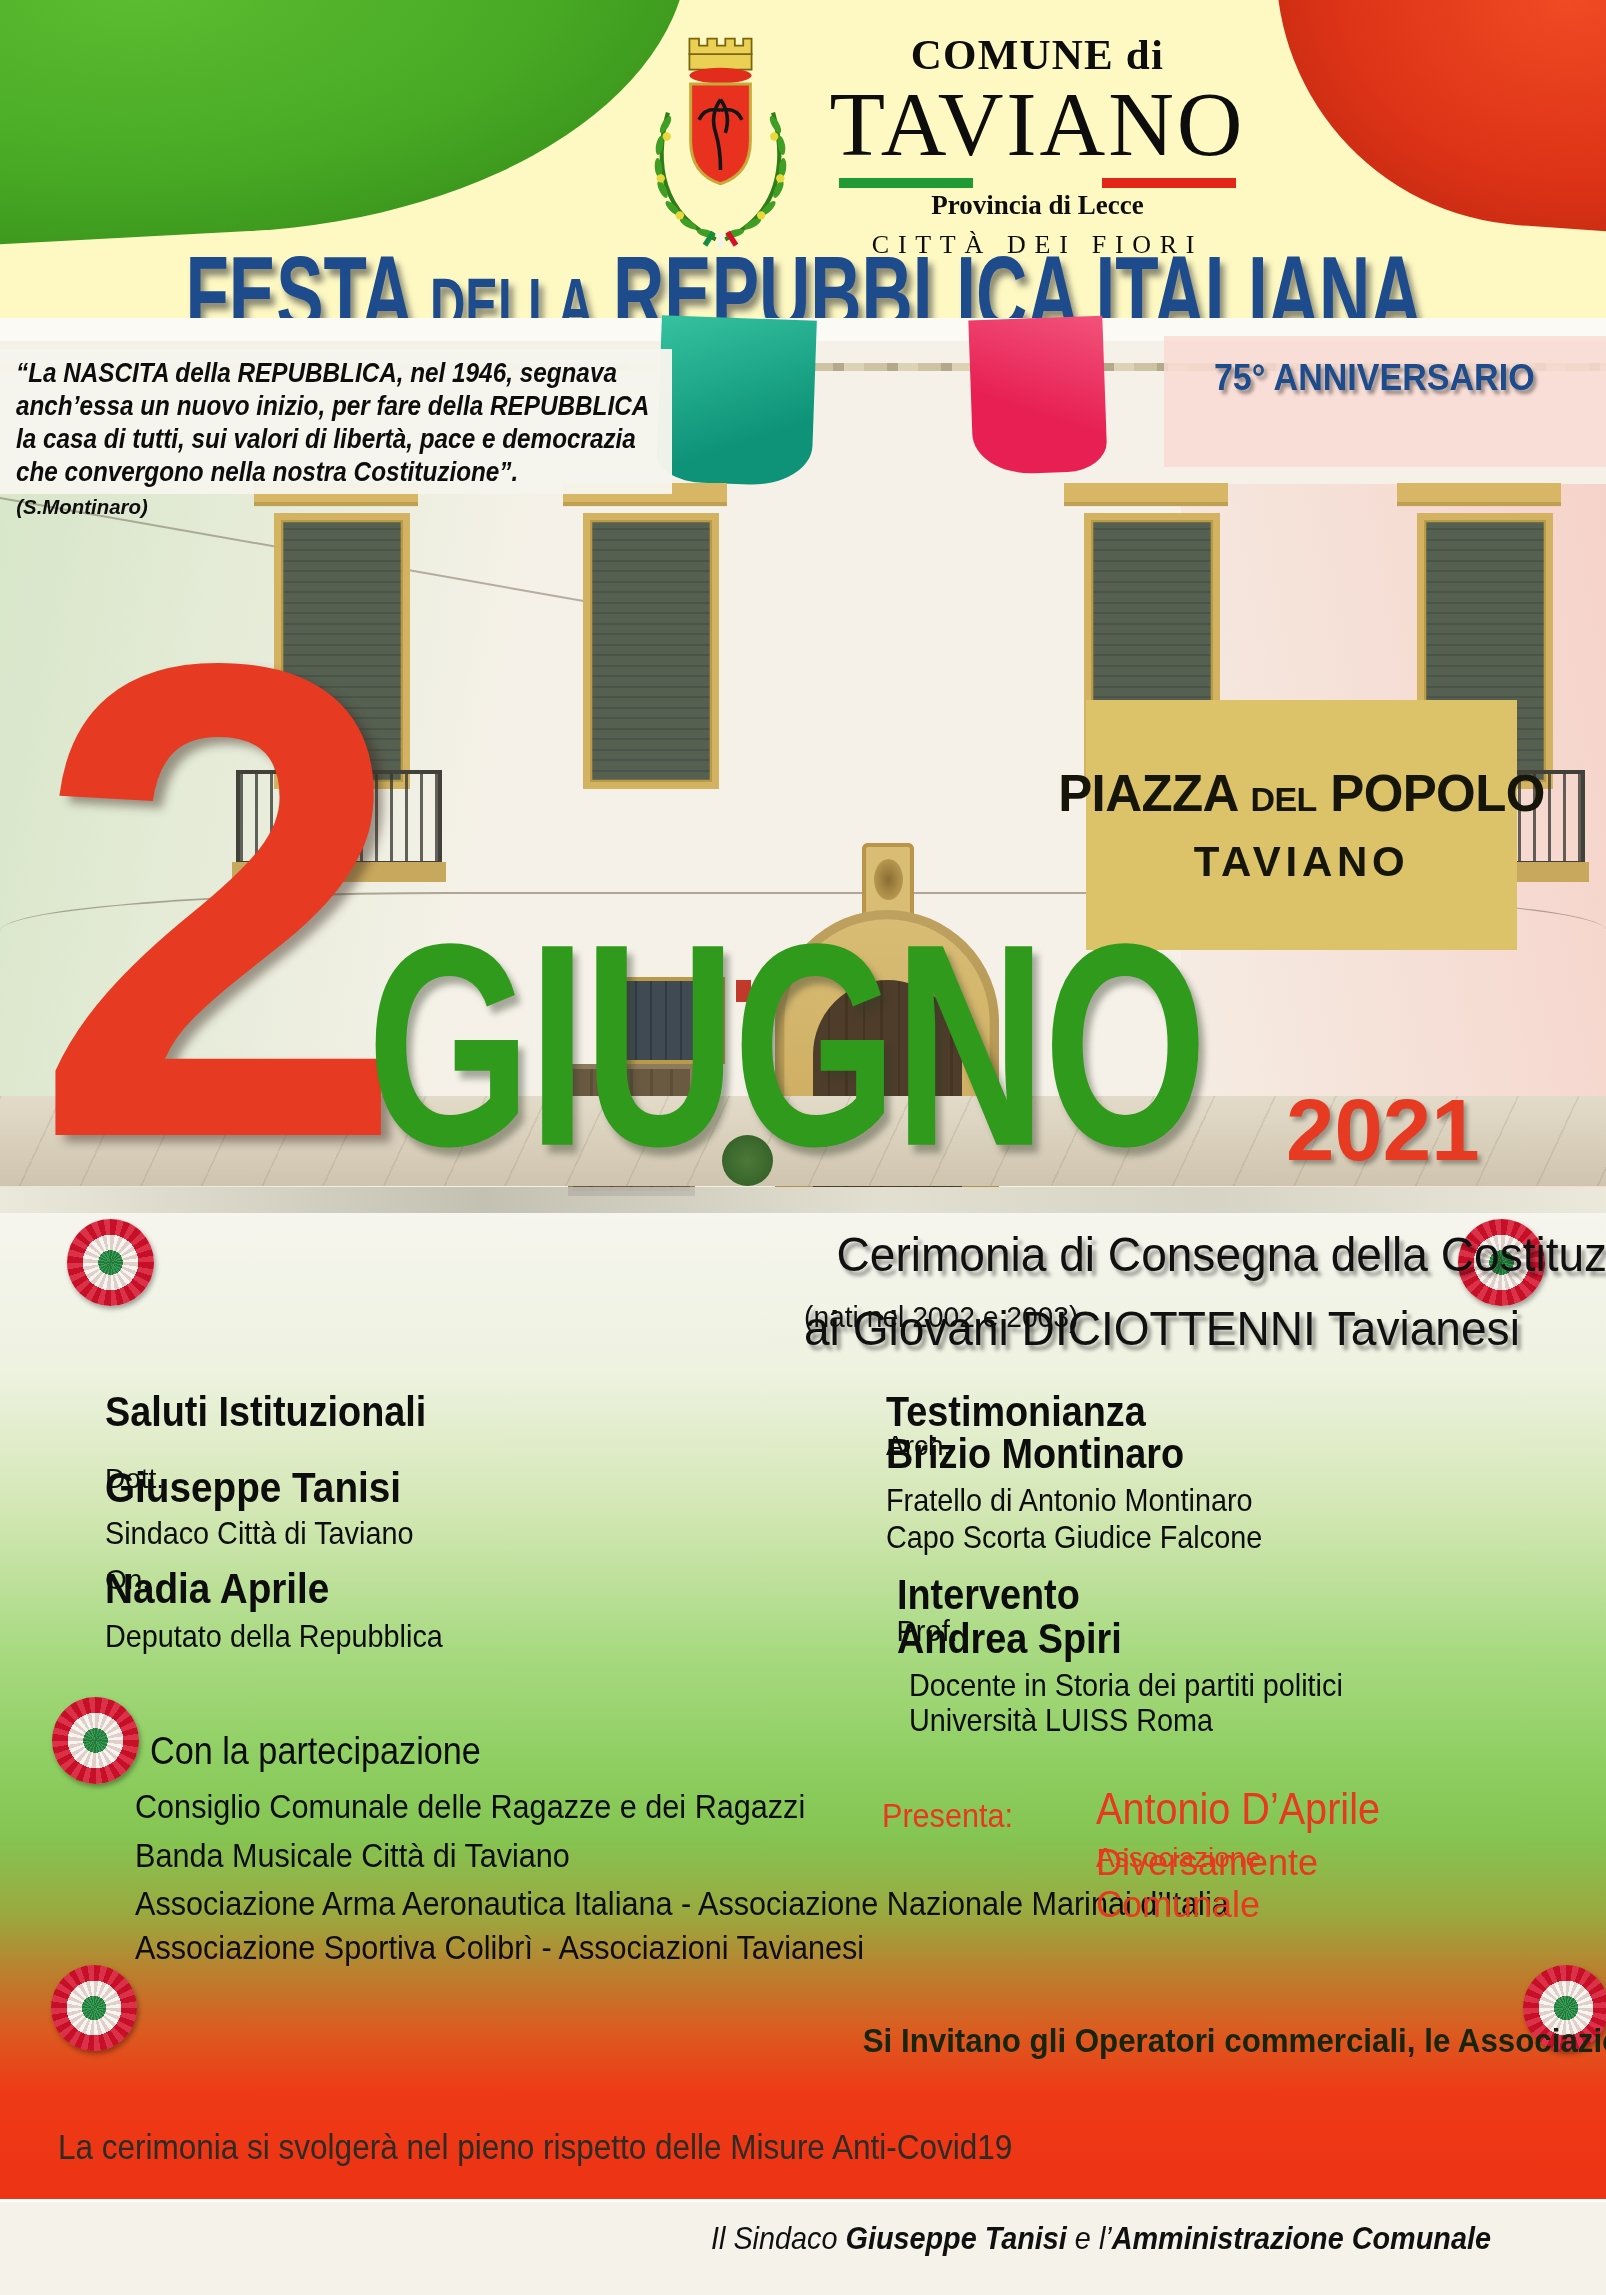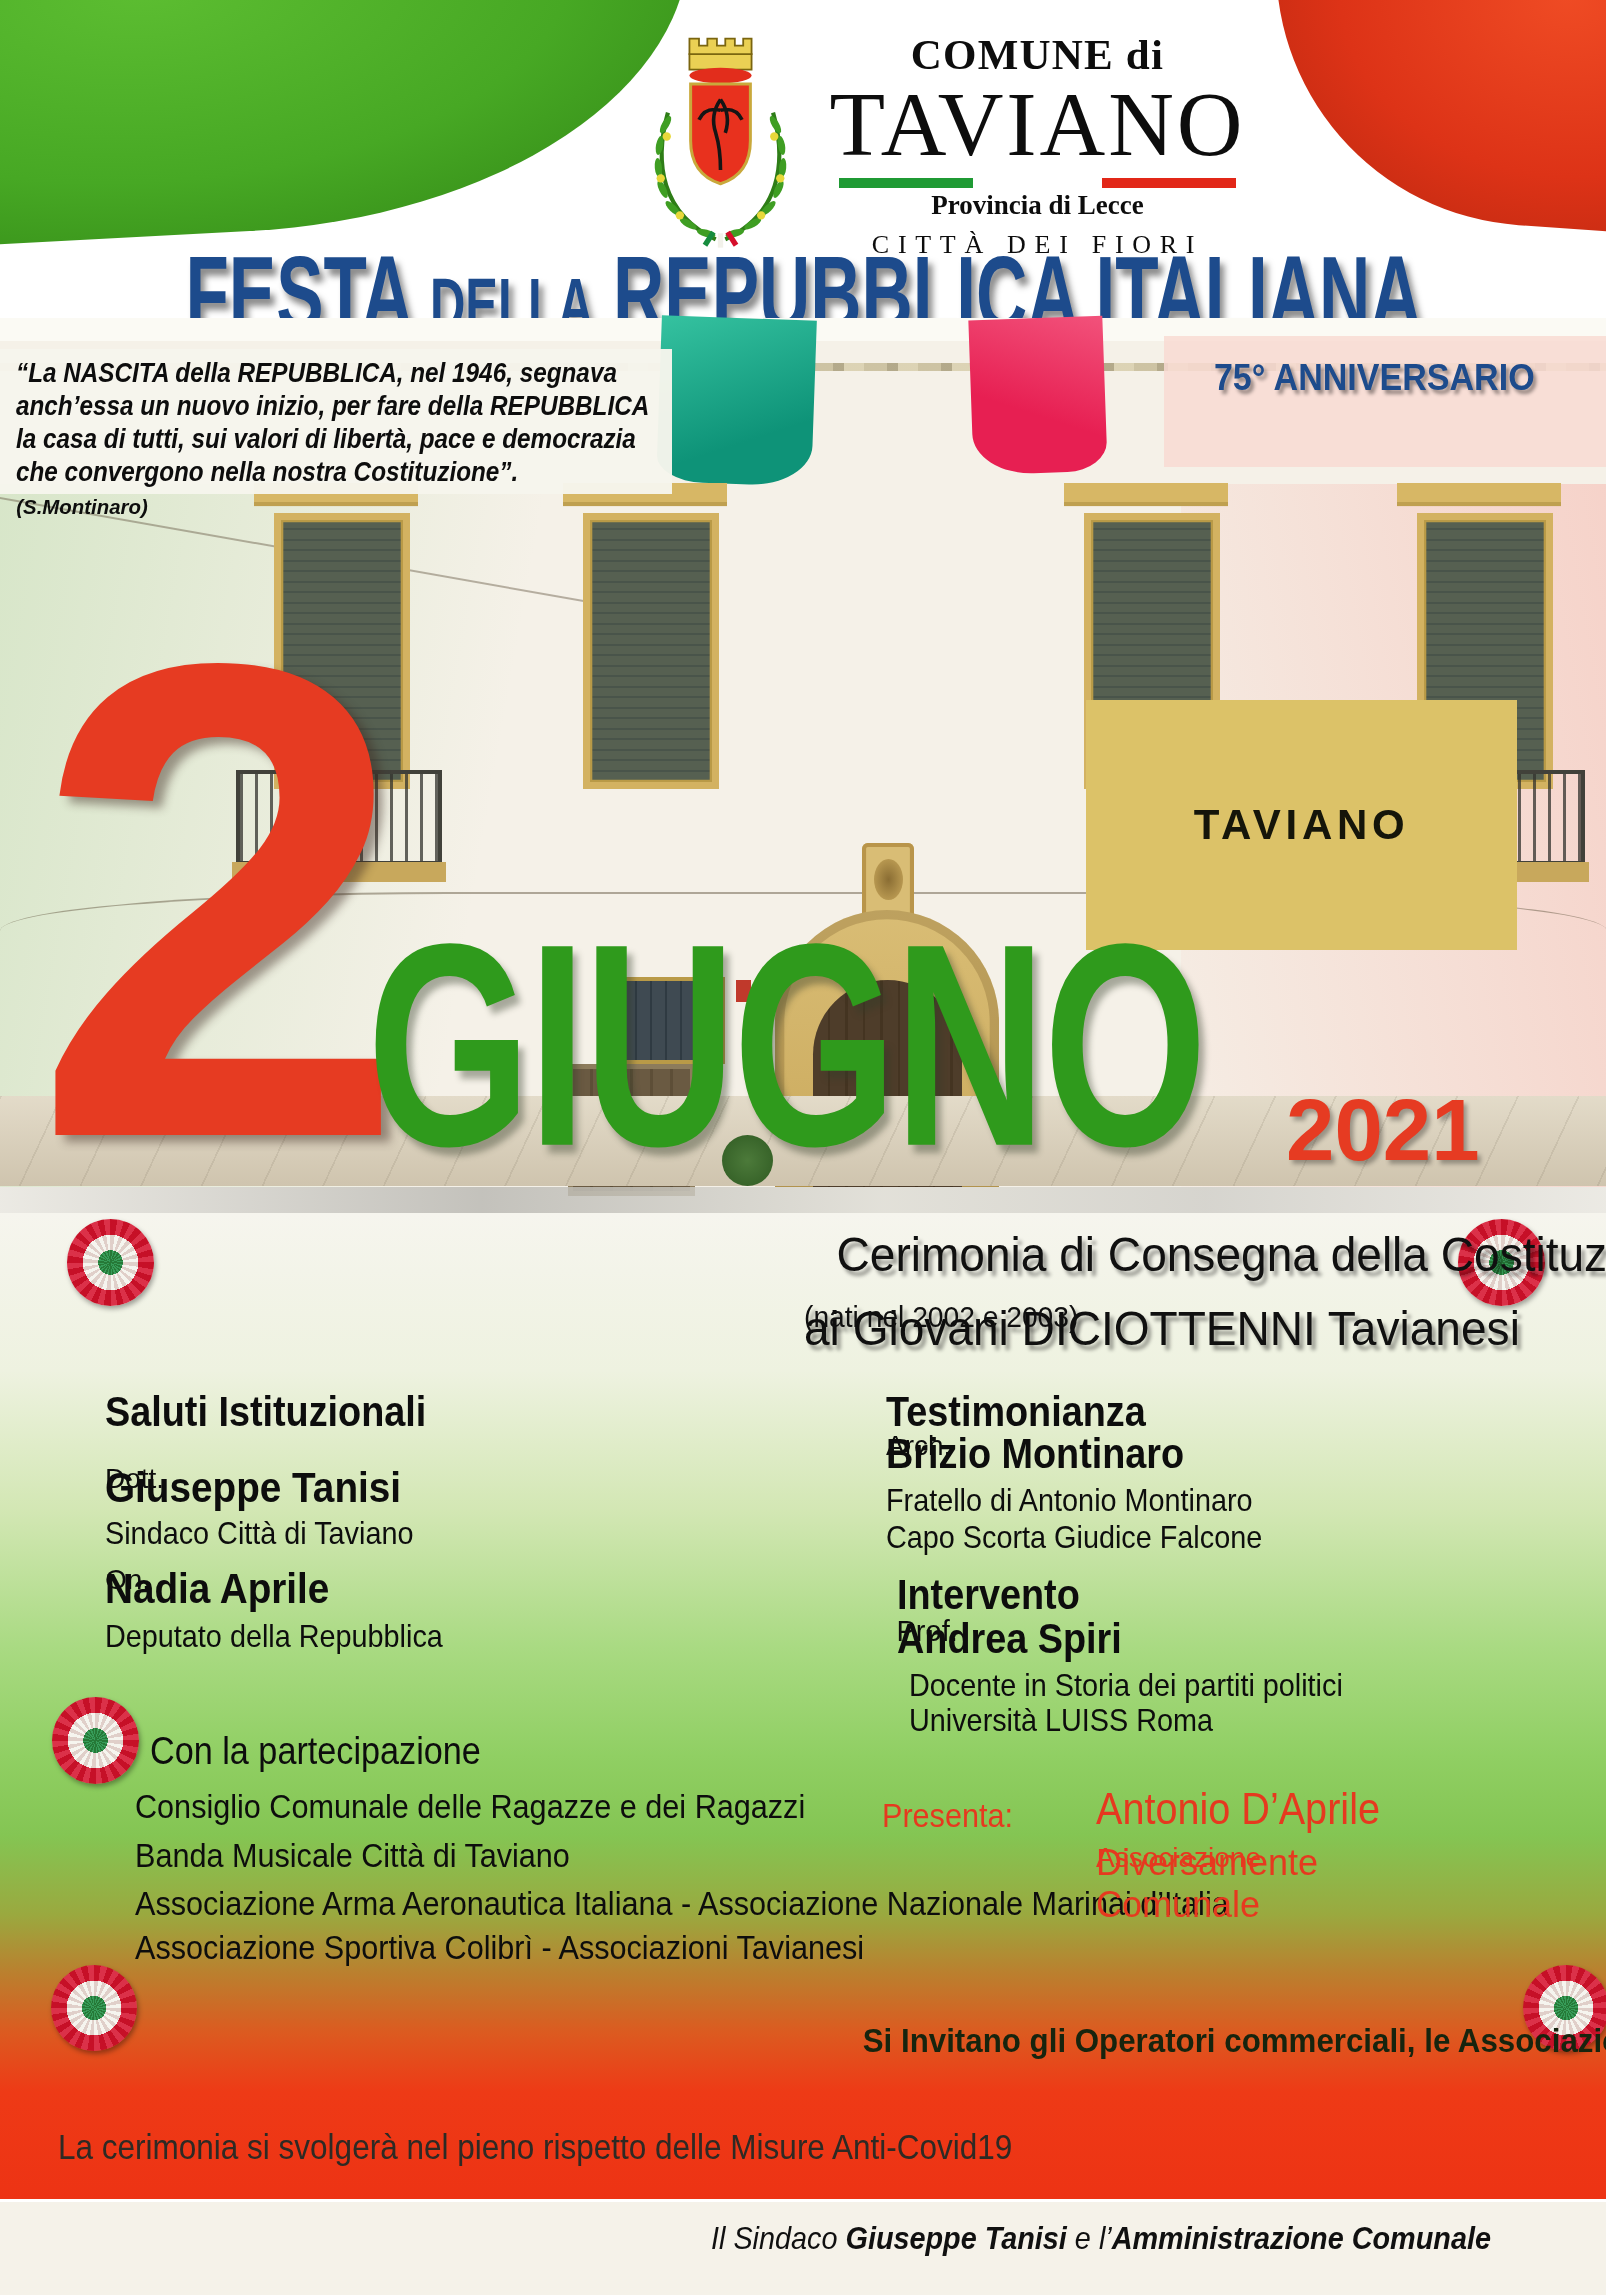--- a/index.html
+++ b/index.html
@@ -1,16 +1,16 @@
 <!DOCTYPE html>
 <html style="font-size:9.3px"><head>
 <meta charset="utf-8">
 <style>
   html,body{margin:0;padding:0;background:#777;}
-  .poster{position:relative;width:1607px;height:2295px;background:#ffffff;overflow:hidden;
+  .poster{position:relative;width:1607px;height:2295px;background:#fef9c3;overflow:hidden;
           font-family:"Liberation Sans",sans-serif;color:#111;}
   .abs{position:absolute;}
   .cx{display:inline-block;transform:scaleX(.9);transform-origin:left center;white-space:nowrap;}
   .cxc{display:inline-block;transform:scaleX(.92);transform-origin:center;white-space:nowrap;}
 
   
   .flag-green{left:-87px;top:-99px;width:781px;height:327px;transform:rotate(-3deg);
     background:radial-gradient(ellipse at 30% 25%,#5cbd31 0%,#47a824 55%,#2f8414 100%);
     border-bottom-right-radius:58% 82%;}
   .flag-red{right:-82px;top:-87px;width:420px;height:309px;transform:rotate(4deg);
@@ -233,20 +233,25 @@
       <span class="cx">che convergono nella nostra Costituzione”.</span>
       <span class="author">(S.Montinaro)</span>
     </div>
   </div>
 
   <div class="abs anniv">
     <span class="cxc">75° ANNIVERSARIO</span>
   </div>
 
   <div class="abs infobox">
+    <div class="ib2">
+      <span>PIAZZA</span>
+      <span class="mid">DEL</span>
+      <span>POPOLO</span>
+    </div>
     <div class="ib3">TAVIANO</div>
   </div>
 
   <div class="abs big2">2</div>
   <div class="abs giugno">GIUGNO</div>
   <div class="abs year">2021</div>
 
   <div class="abs photo-edge"></div>
 
   <div class="abs lower">

